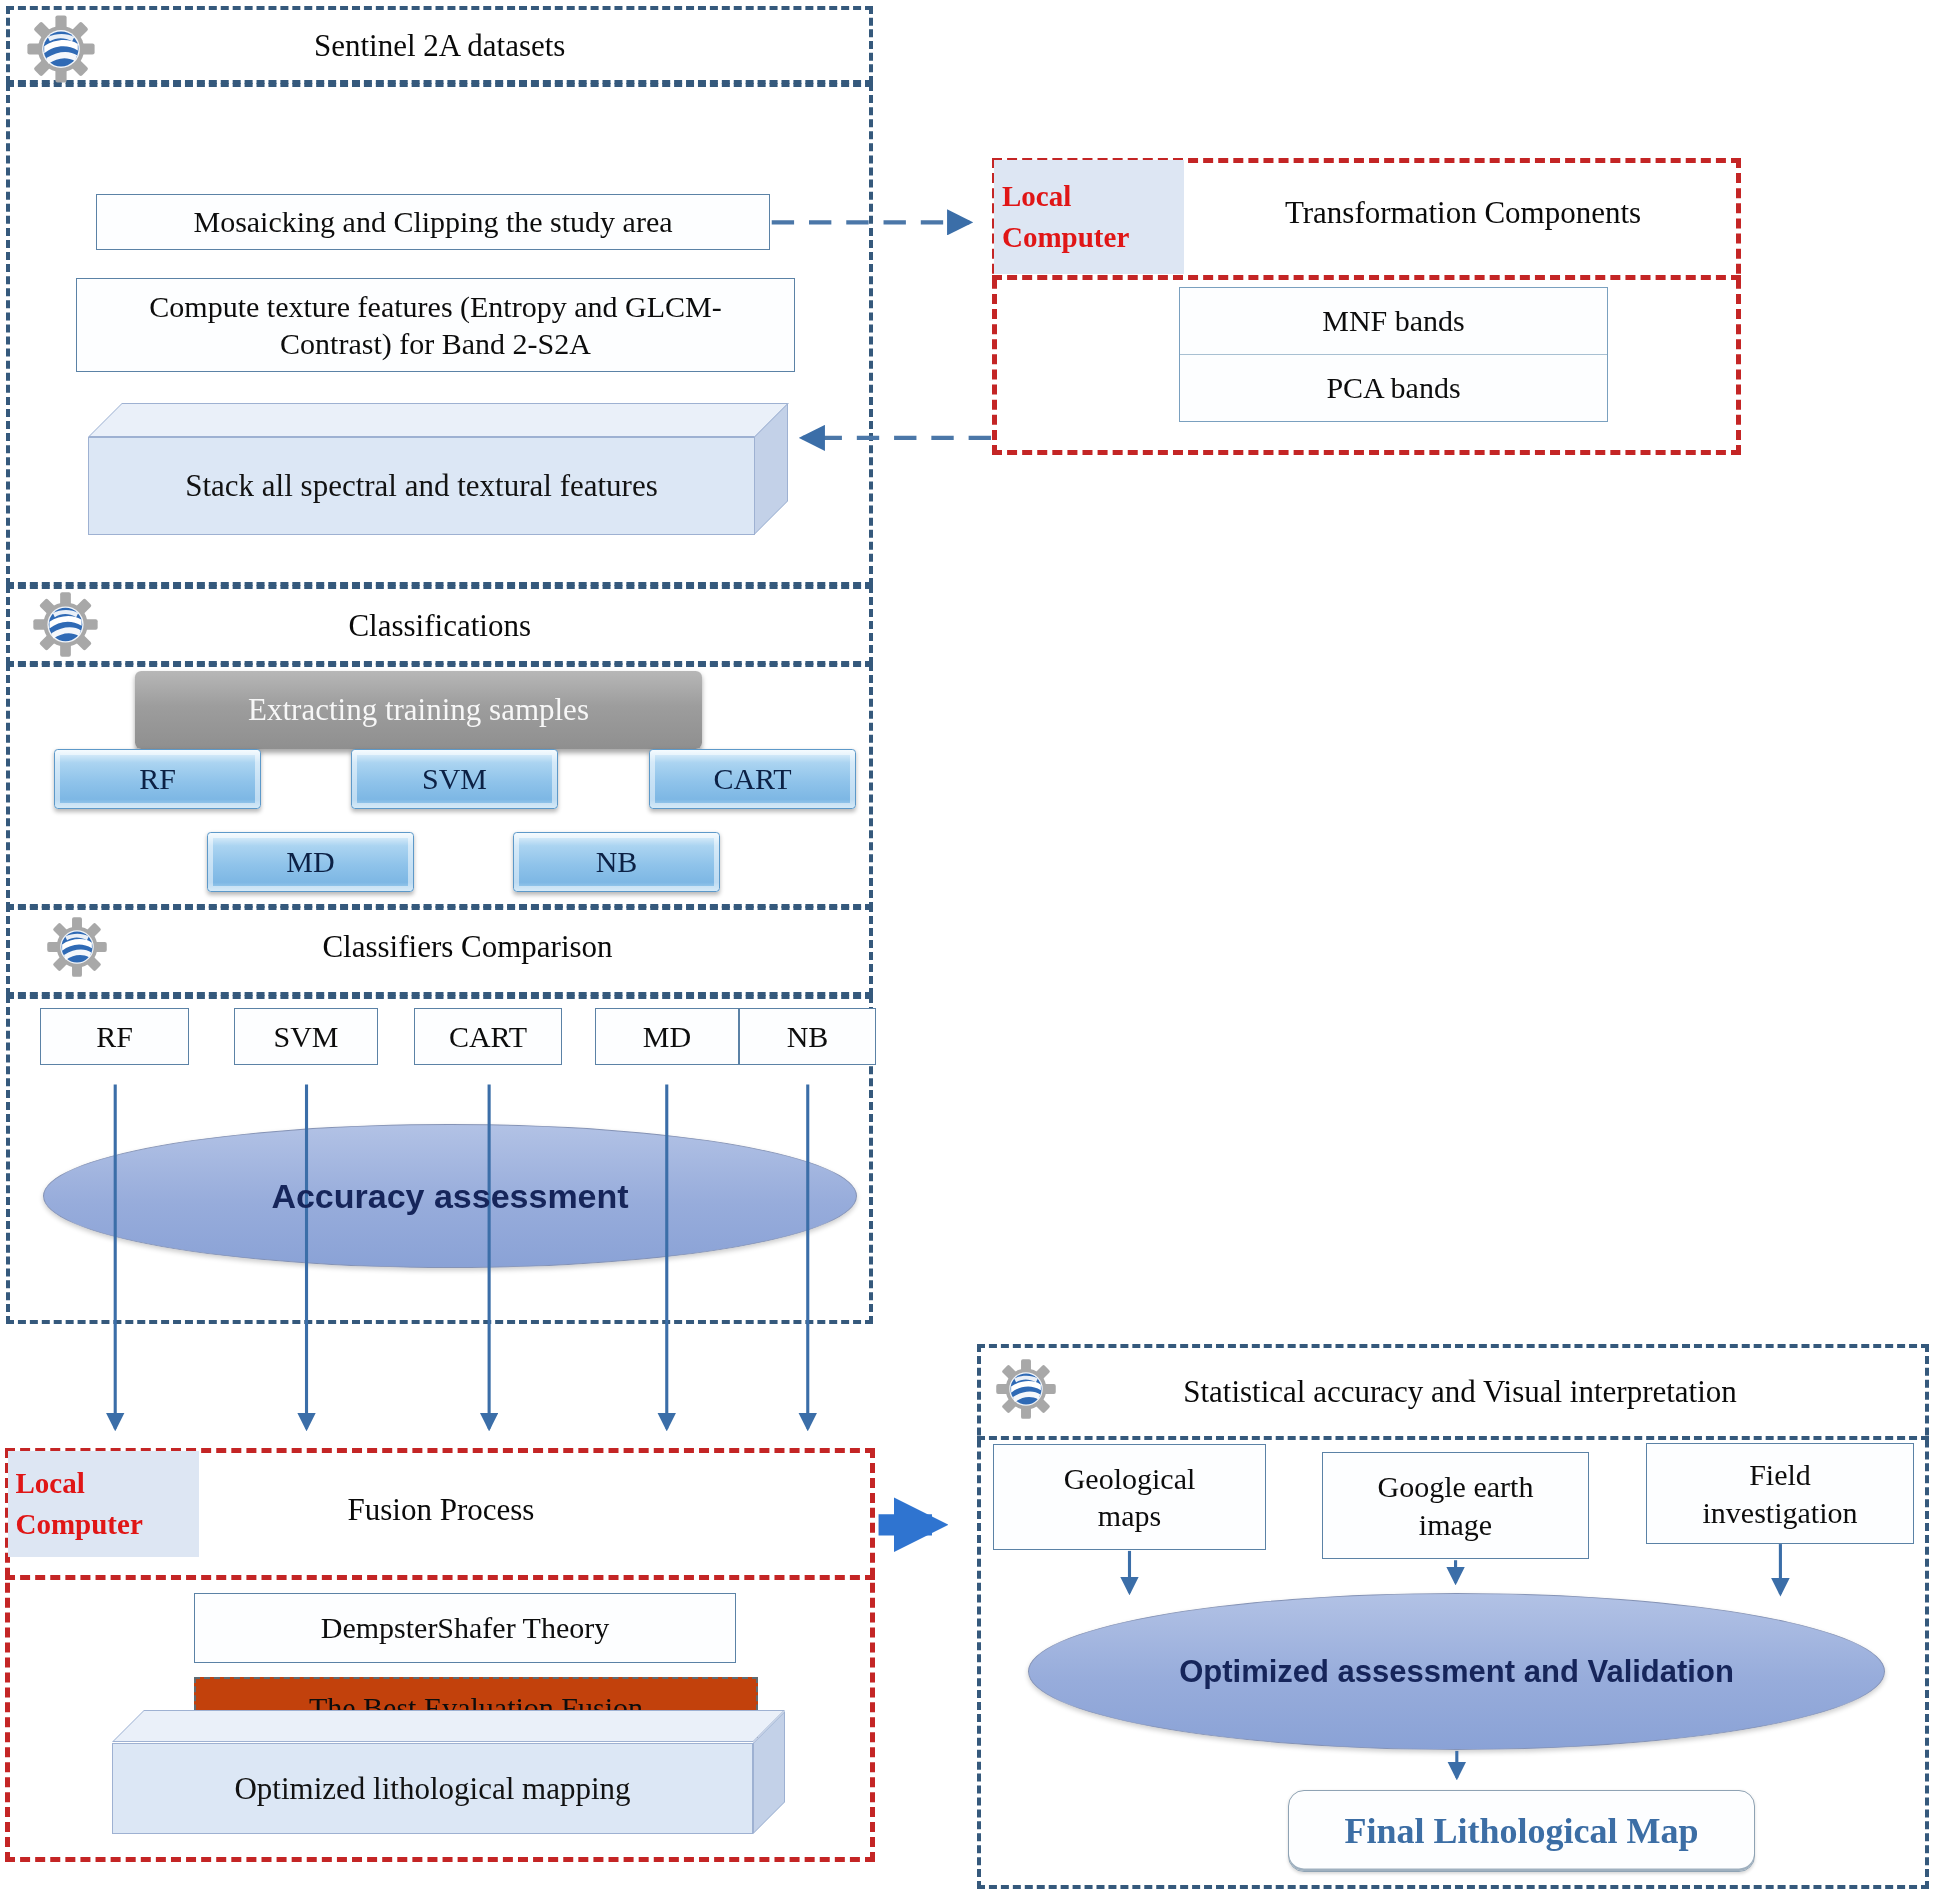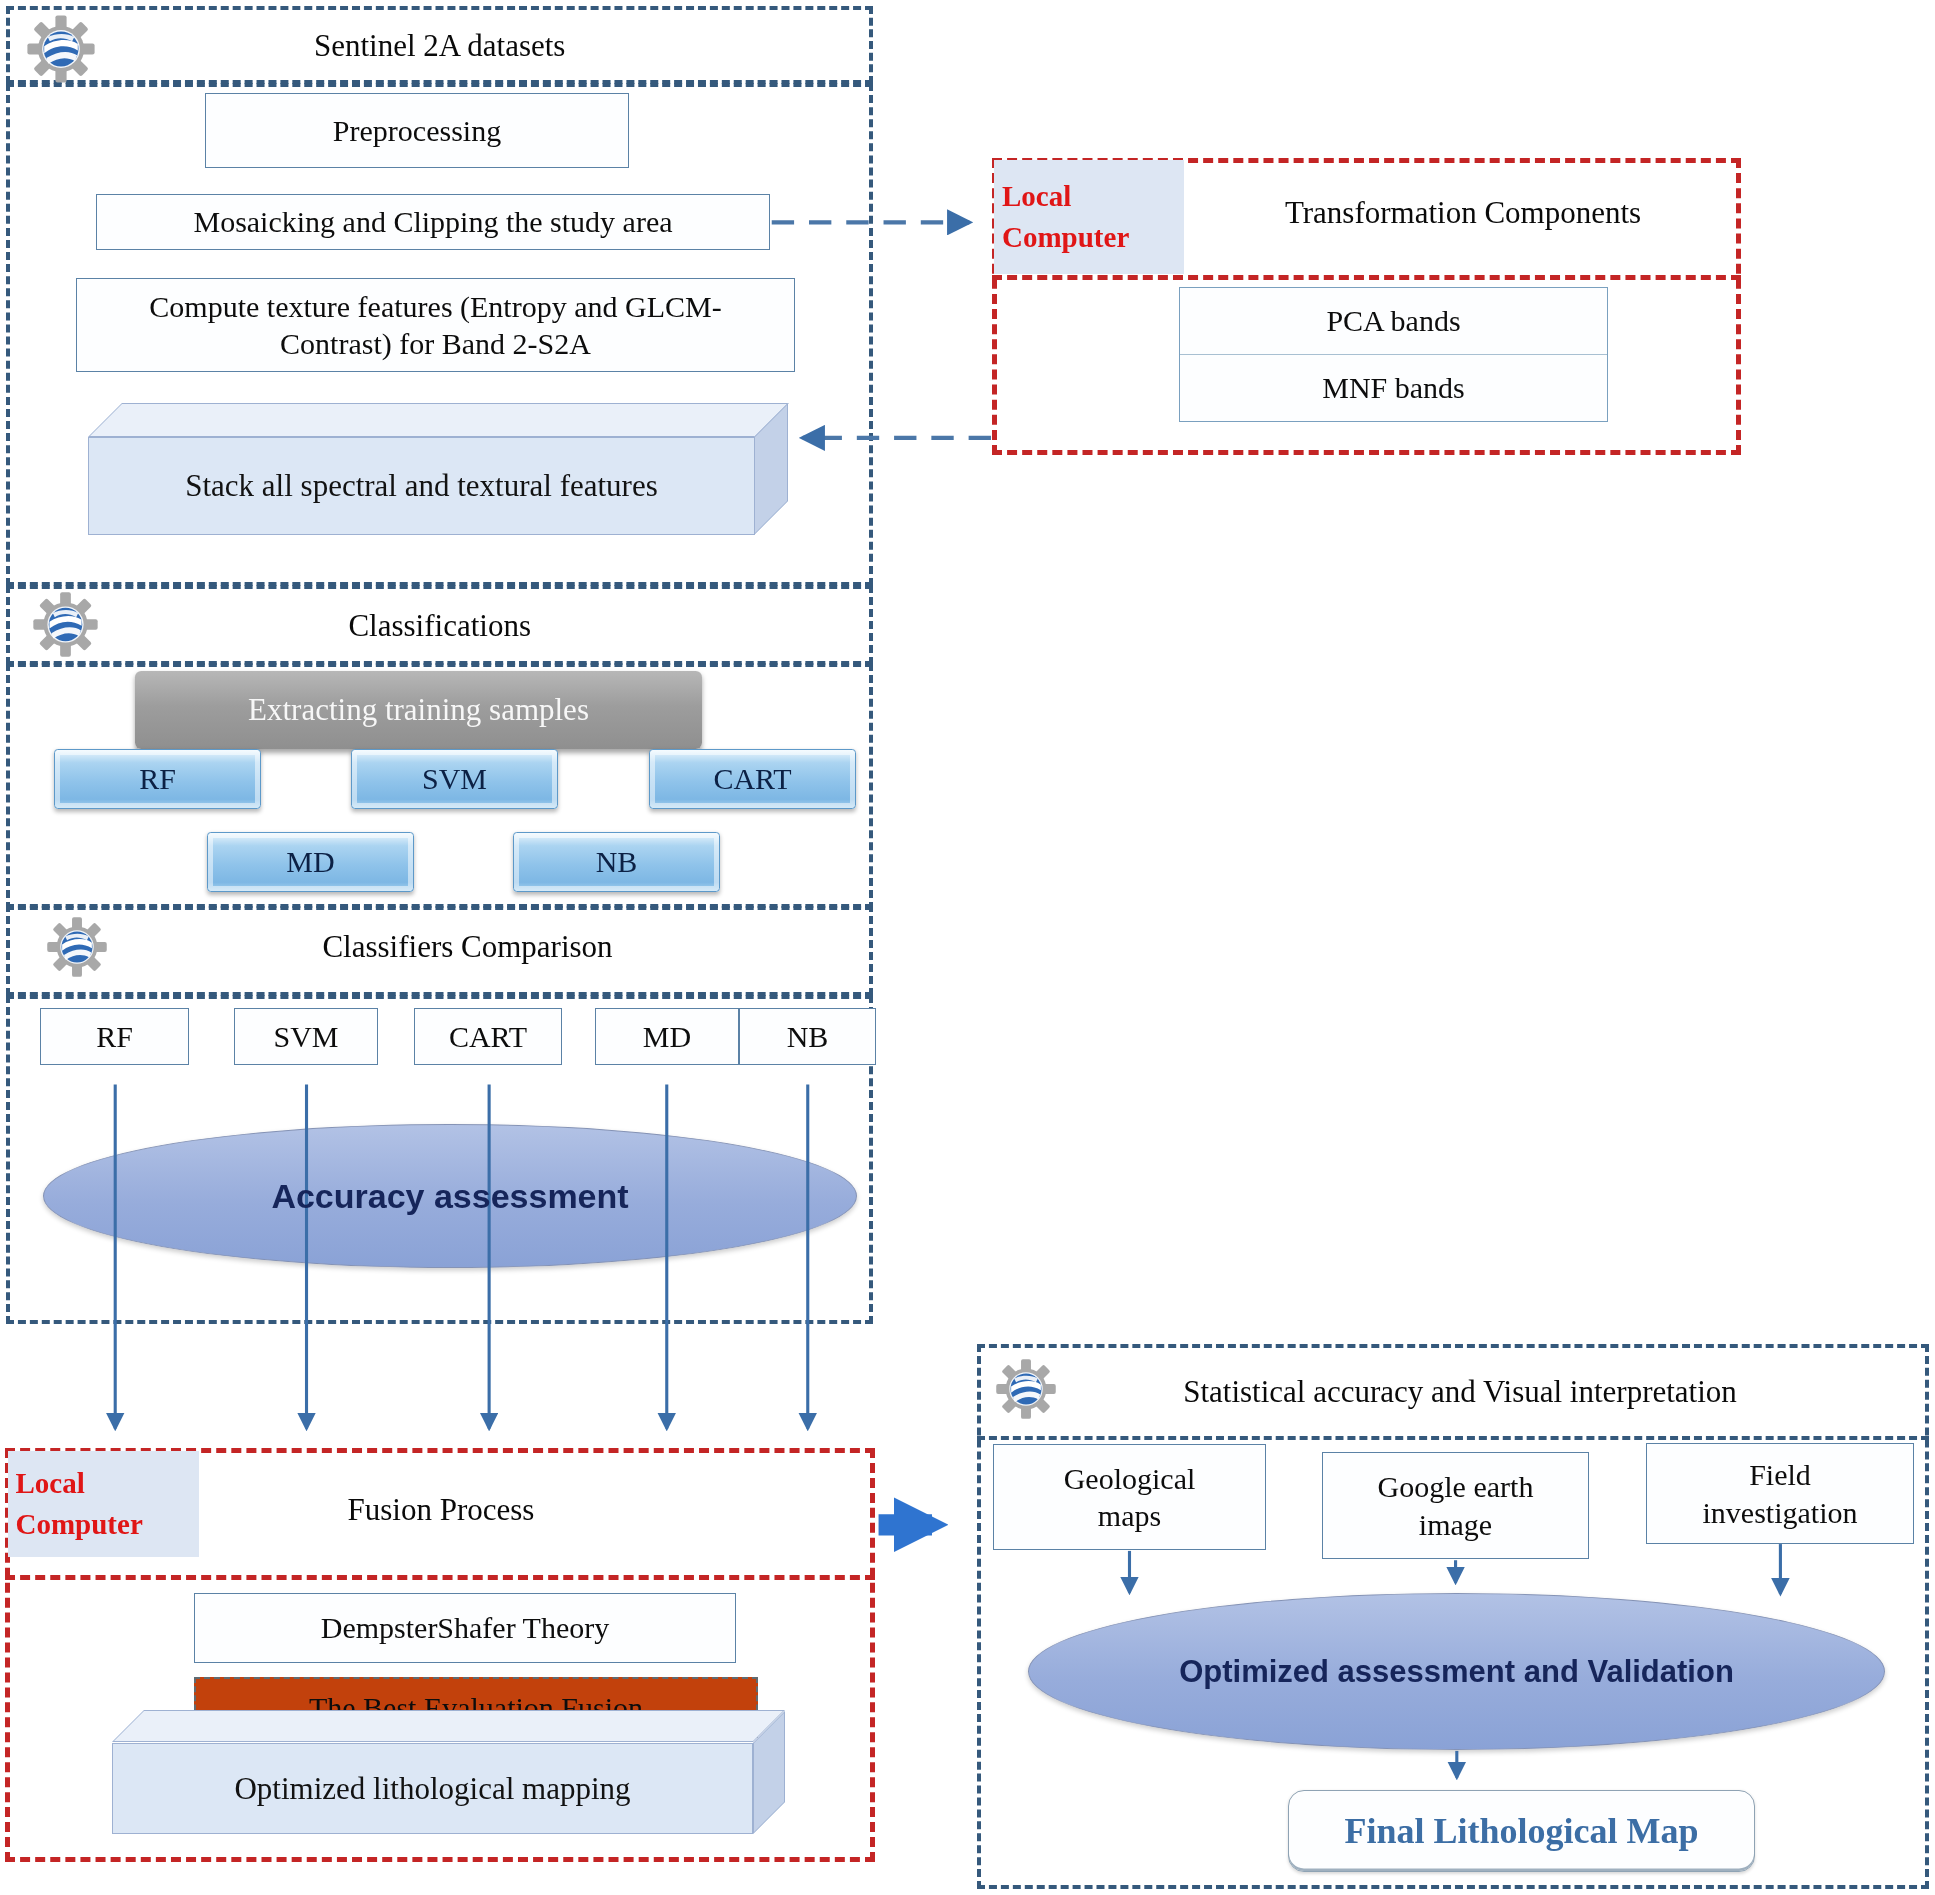--- a/index.html
+++ b/index.html
@@ -96,35 +96,34 @@
       <use href="#gearsym"></use>
     </svg>
   <svg class="gear" style="left:995px;top:1358px;" width="62" height="62" viewBox="0 0 100 100">
       <use href="#gearsym"></use>
     </svg>
 
   <div class="abs title" style="left:6.2px;top:15px;width:867px;height:62px;">Sentinel 2A datasets</div>
   <div class="abs title" style="left:6.2px;top:595px;width:867px;height:62px;">Classifications</div>
   <div class="abs title" style="left:62px;top:913px;width:811px;height:68px;">Classifiers Comparison</div>
 
-  <div class="abs wbox" style="left:205px;top:93px;width:424px;height:75px;">Preprocessing</div>
   <div class="abs wbox" style="left:96px;top:194px;width:674px;height:56px;">Mosaicking and Clipping the study area</div>
   <div class="abs wbox" style="left:76px;top:278px;width:719px;height:94px;padding:0 20px;">Compute texture features (Entropy and GLCM-Contrast) for Band 2-S2A</div>
 
   <div class="abs f3top" style="left:88px;top:403px;width:667px;height:34px;"></div>
   <div class="abs f3right" style="left:754px;top:437px;width:34px;height:98px;"></div>
   <div class="abs f3front" style="left:88px;top:437px;width:667px;height:98px;">Stack all spectral and textural features</div>
 
   <div class="abs dashR" style="left:992px;top:158px;width:749px;height:297px;"></div>
   <div class="abs localbox" style="left:994px;top:160px;width:190px;height:114px;white-space:normal;word-spacing:373px;">Local Computer</div>
   <div class="abs title" style="left:1199px;top:166px;width:528px;height:93px;">Transformation Components</div>
   <div class="abs hdivR" style="left:992px;top:275px;width:749px;"></div>
   <div class="abs twoRow" style="left:1179px;top:287px;width:429px;height:135px;">
+    <div class="row">MNF bands</div>
     <div class="row">PCA bands</div>
-    <div class="row">MNF bands</div>
   </div>
 
   <div class="abs graybtn" style="left:135px;top:671px;width:567px;height:78px;">Extracting training samples</div>
   <div class="abs btn3d" style="left:54px;top:749px;width:207px;height:60px;">RF</div>
   <div class="abs btn3d" style="left:351px;top:749px;width:207px;height:60px;">SVM</div>
   <div class="abs btn3d" style="left:649px;top:749px;width:207px;height:60px;">CART</div>
   <div class="abs btn3d" style="left:207px;top:832px;width:207px;height:60px;">MD</div>
   <div class="abs btn3d" style="left:513px;top:832px;width:207px;height:60px;">NB</div>
 
   <div class="abs wbox" style="left:40px;top:1008px;width:149px;height:57px;">RF</div>

